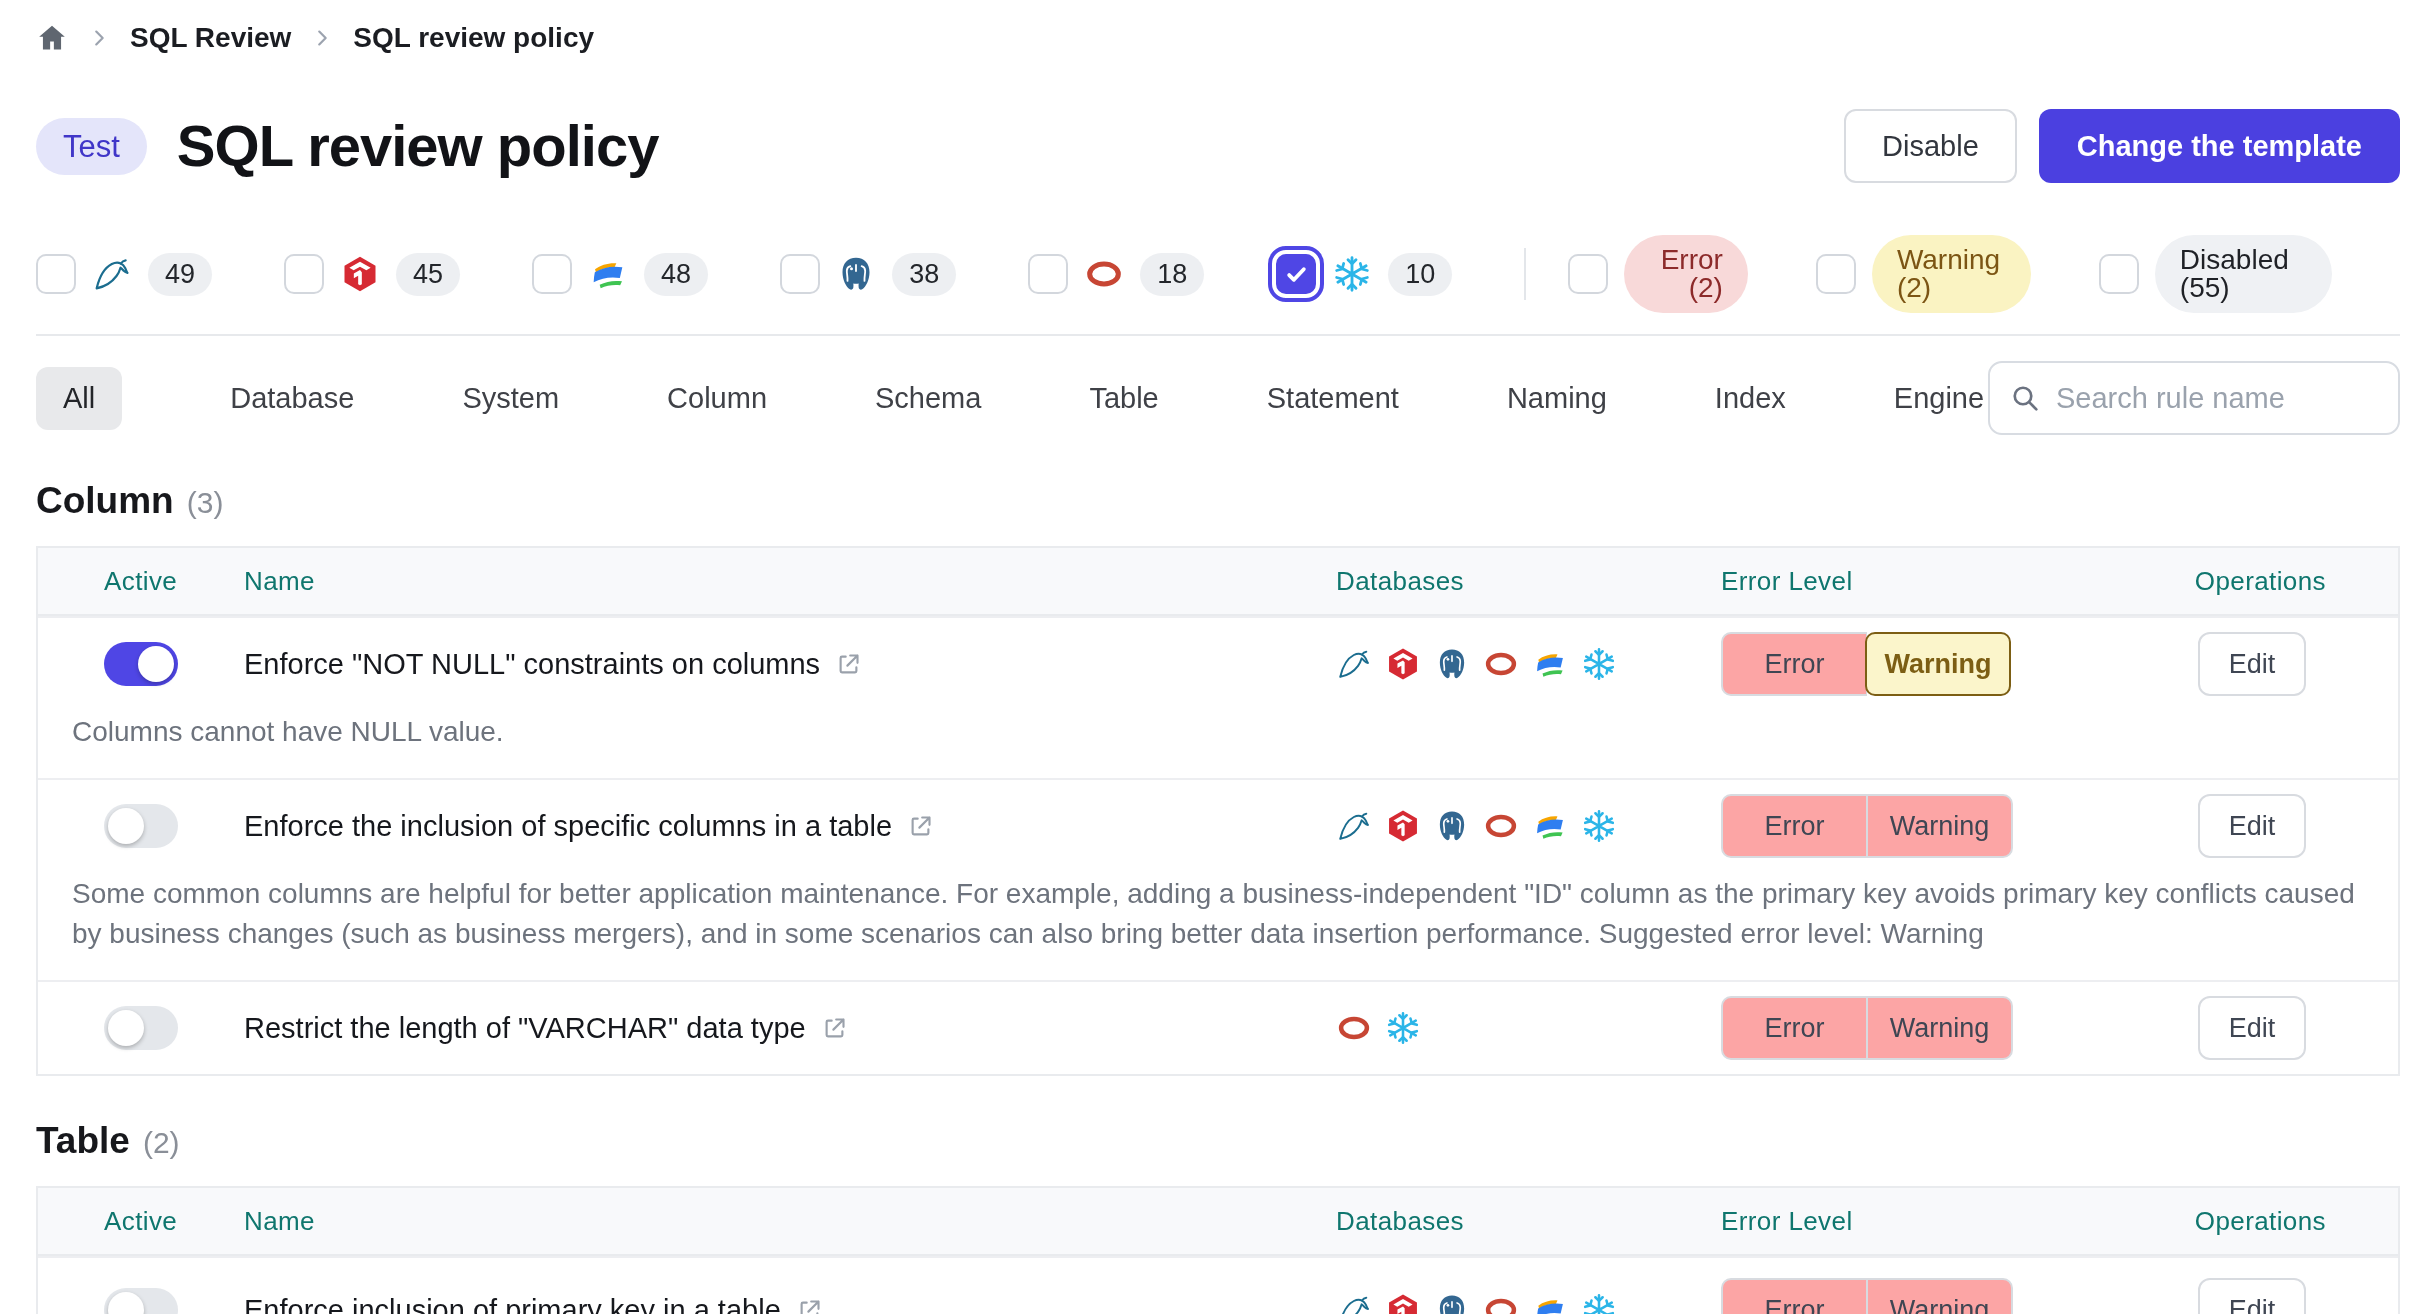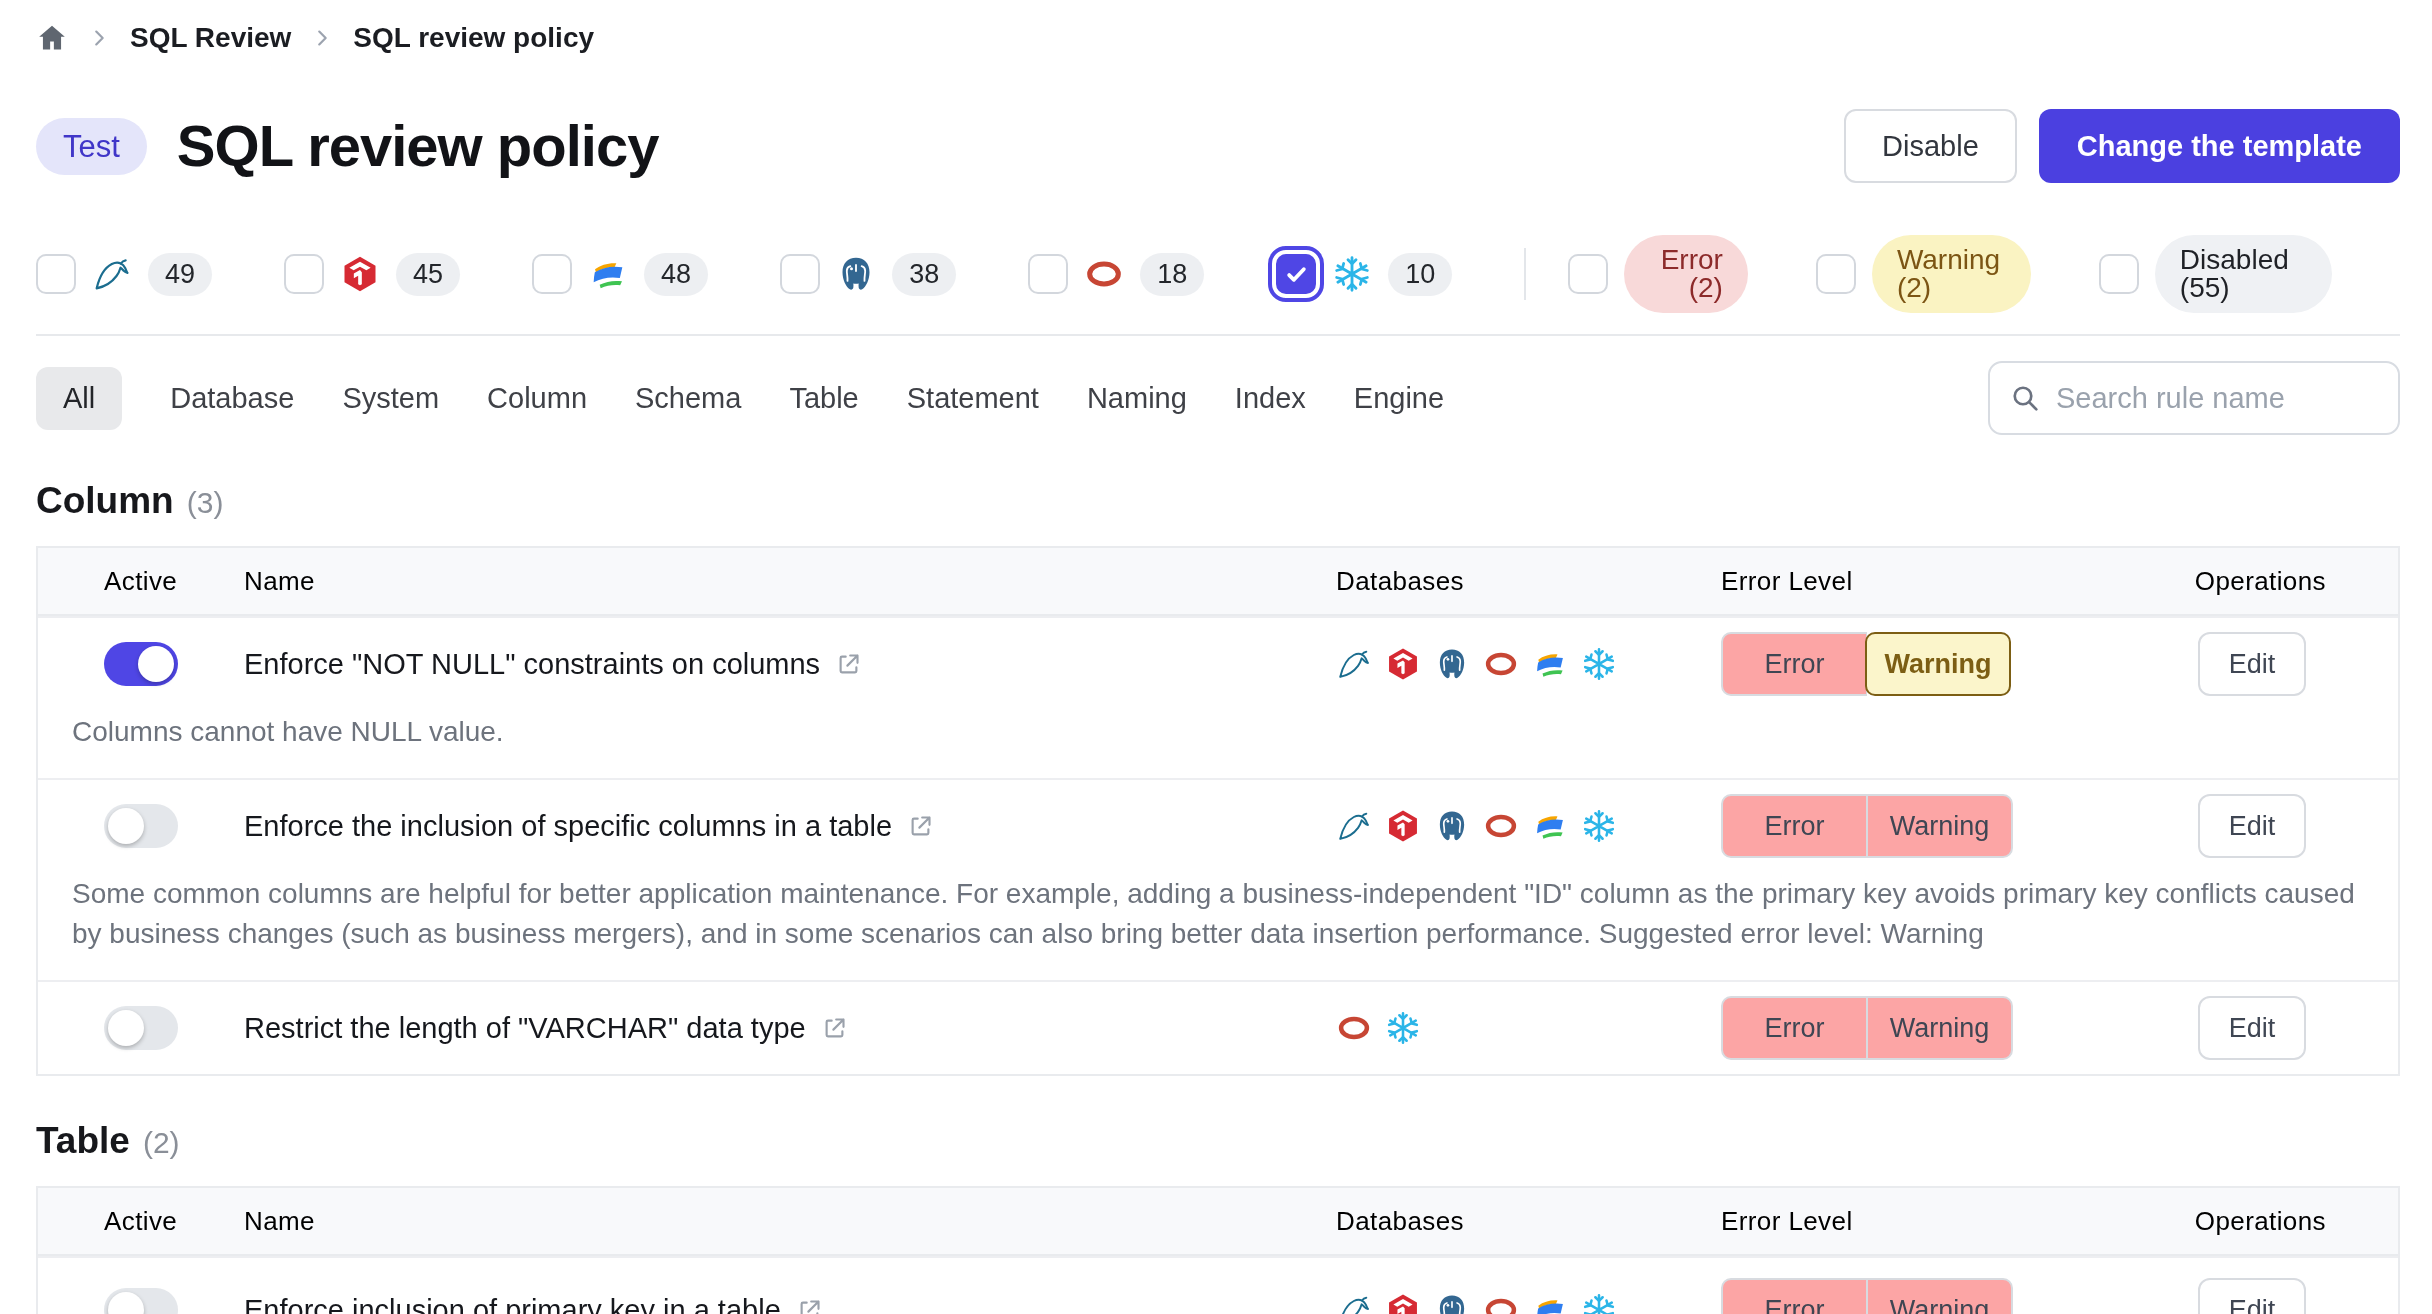--- a/index.html
+++ b/index.html
@@ -44,38 +44,38 @@
   .v-divider{width:2px;height:52px;background:#e3e6ea;margin:0 42px 0 0;}
   .level-pill{border-radius:999px;padding:11px 25px;font-size:28px;line-height:1;font-weight:400;}
   .level-pill.error{background:#f8d9d9;color:#8c2a2a;text-align:right;}
   .level-pill.warning{background:#faf3c2;color:#7c5514;}
   .level-pill.disabled{background:#eff1f4;color:#1f2126;}
 
   .hr{height:2px;background:#e7e9ec;margin-top:22px;}
 
   
   .tabs-row{margin-top:24px;display:flex;align-items:center;justify-content:space-between;height:76px;}
-  .tabs{display:flex;align-items:center;gap:48px;}
+  .tabs{display:flex;align-items:center;gap:108px;}
   .tab{font-size:29px;color:#3f4147;padding:15px 0;border-radius:12px;cursor:pointer;white-space:nowrap;}
   .tab.active{background:#e8e9eb;color:#232529;padding:15px 27px;}
   .search-box{position:relative;width:412px;height:74px;box-sizing:border-box;}
   .search-box input{width:100%;height:100%;box-sizing:border-box;border:2px solid #d8dce2;border-radius:14px;
       font-size:29px;color:#17181c;padding:0 20px 0 66px;outline:none;font-family:inherit;}
   .search-box input::placeholder{color:#9aa2ad;}
   .search-ic{position:absolute;left:21px;top:21px;}
   .search-ic svg{width:32px;height:32px;display:block;}
 
   
   .section-title{margin-top:44px;display:flex;align-items:baseline;gap:13px;height:46px;}
   .section-title .t{font-size:37px;font-weight:700;color:#17181c;}
   .section-title .c{font-size:30px;color:#8a8f98;}
   .rules-table{margin-top:20px;border:2px solid #e9ebee;}
   .tbl-grid{display:grid;grid-template-columns:206px minmax(0,1fr) 385px 385px 292px;align-items:center;}
   .tbl-head{background:#f8f9fb;height:66px;border-bottom:2px solid #e9ebee;}
-  .th{font-size:26px;color:#000000;font-weight:500;letter-spacing:.4px;}
+  .th{font-size:26px;color:#0f766e;font-weight:500;letter-spacing:.4px;}
   .th.active{padding-left:66px;}
   .th.ops{text-align:right;padding-right:72px;}
   .rule{border-top:2px solid #edeef1;}
   .rule:first-of-type{border-top:none;}
   .rule-main{height:92px;}
   .rule-main.tall{height:104px;}
   .toggle{width:74px;height:44px;border-radius:22px;background:#e4e7eb;position:relative;margin-left:66px;cursor:pointer;flex:none;}
   .toggle::after{content:"";position:absolute;top:4px;left:4px;width:36px;height:36px;border-radius:50%;
                  background:#fff;box-shadow:0 2px 4px rgba(0,0,0,.25);}
   .toggle.on{background:#4f46e5;}

